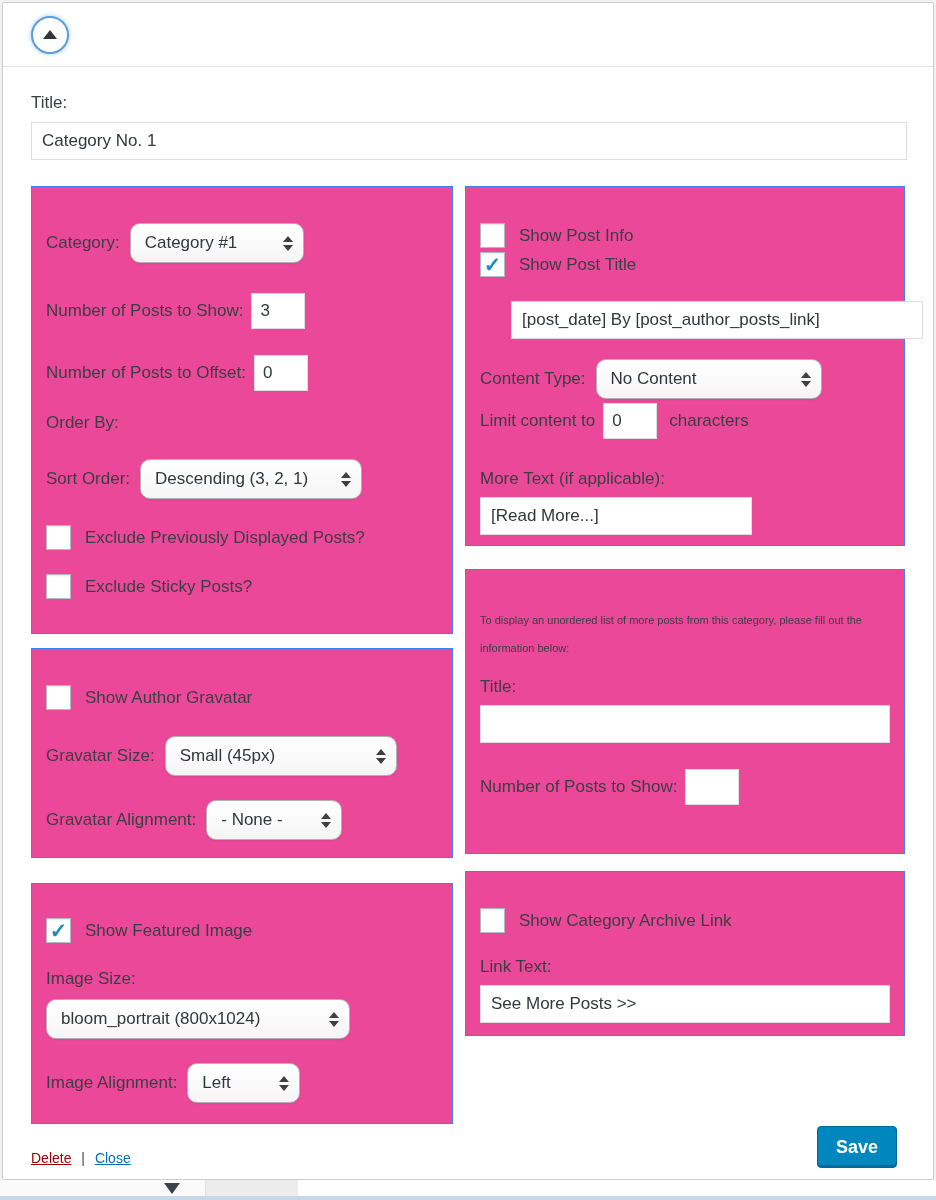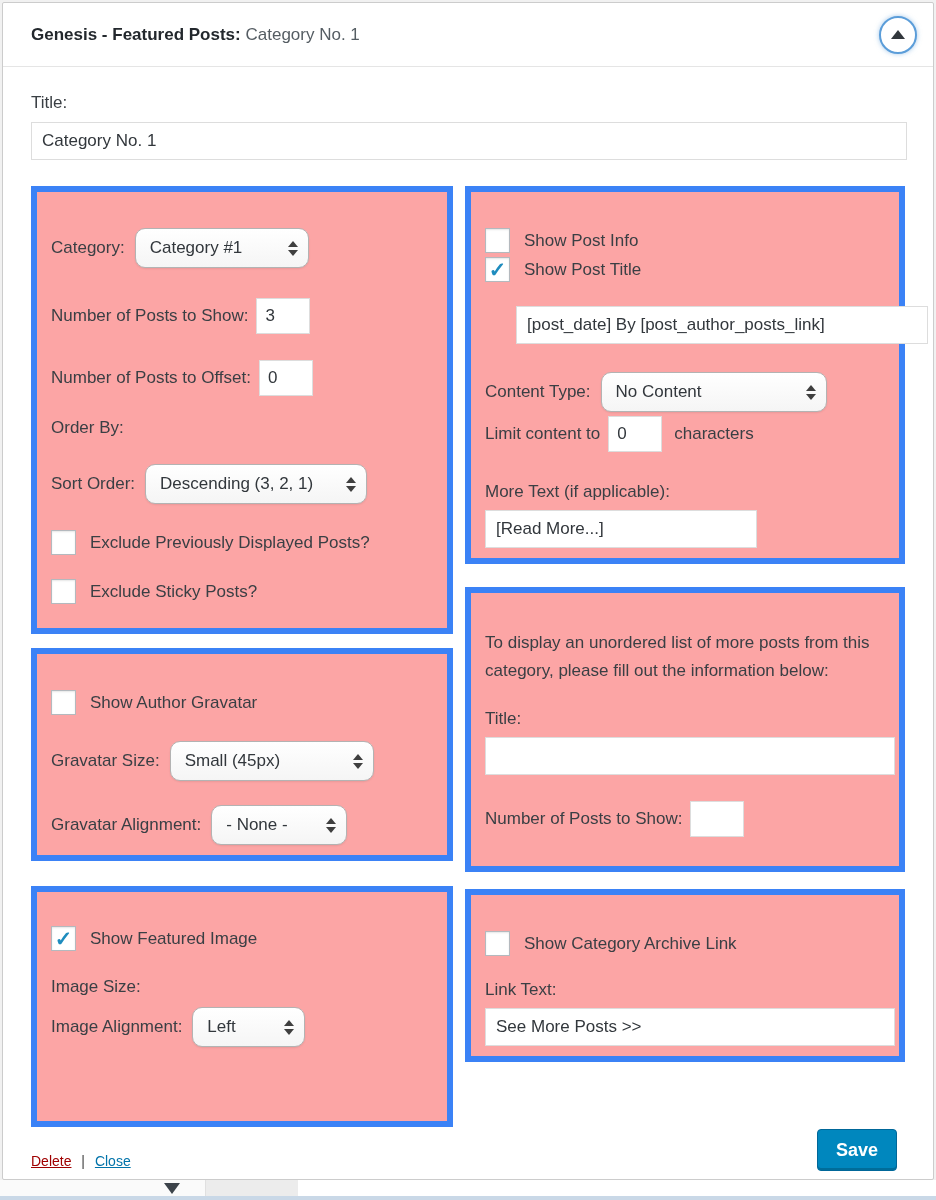--- a/index.html
+++ b/index.html
@@ -33,21 +33,21 @@
   .field-label { font-size:17px; color:#3a3f44; display:block; }
   .title-row .field-label { margin-bottom:9px; }
   input.text-input {
     border:1px solid #ddd; background:#fff; height:38px; font-size:17px;
     font-family:"Liberation Sans", sans-serif; color:#32373c; padding:0 10px; outline:none;
   }
   .title-row input { width:876px; }
   .columns { display:flex; gap:12px; margin-top:26px; }
   .col-left  { width:428px; }
   .col-right { width:440px; }
-  .panel { background:#fca5a5; border:6px solid #3b82f6; padding:36px 14px 10px 14px; }
+  .panel { background:#ec4899; border:1px solid #3b82f6; padding:36px 14px 10px 14px; }
   .p-query   { min-height:448px; margin-bottom:14px; }
   .p-gravatar{ min-height:210px; margin-bottom:25px; }
   .p-image   { min-height:241px; padding-top:34px; }
   .p-content { min-height:355px; margin-bottom:23px; }
   .p-more    { min-height:285px; margin-bottom:17px; }
   .p-archive { min-height:165px; }
   .row { display:flex; align-items:center; }
   .row .field-label { display:inline; }
   
   .select {
@@ -55,44 +55,44 @@
     height:40px; background:linear-gradient(#ffffff,#f5f5f5);
     border:1px solid #b3b3b3; border-radius:10px; padding:0 10px 0 14px;
     font-size:17px; color:#32373c; cursor:pointer;
     box-shadow:0 1px 2px rgba(0,0,0,.08);
   }
   .arrows { display:inline-flex; flex-direction:column; gap:3px; margin-left:12px; }
   .arrows i { display:block; width:0; height:0; border-left:5px solid transparent; border-right:5px solid transparent; }
   .arrows .a-up { border-bottom:6px solid #3f3f3f; }
   .arrows .a-dn { border-top:6px solid #3f3f3f; }
   .sel-category { width:174px; } .sel-orderby { width:194px; } .sel-sort { width:222px; }
-  .sel-gsize { width:204px; }   .sel-galign { width:136px; }
+  .sel-gsize { width:232px; }   .sel-galign { width:136px; }
   .sel-isize { width:304px; }   .sel-ialign { width:113px; }
   .sel-ctype { width:226px; }
   
   .checkbox {
     width:25px; height:25px; flex:0 0 25px; background:#fff;
     border:1px solid #b4b9be; box-shadow:inset 0 1px 2px rgba(0,0,0,.1);
     display:inline-flex; align-items:center; justify-content:center; cursor:pointer;
   }
   .checkbox.checked::after { content:"\2713"; color:#1e8cbe; font-size:21px; font-weight:bold; line-height:1; }
   .check-row .field-label { margin-left:14px; }
   
   input.num-input {
     width:54px; height:36px; border:1px solid #ddd; background:#fff;
     font-size:17px; font-family:"Liberation Sans", sans-serif; color:#32373c;
     padding:0 8px; outline:none;
   }
   
   .mb30 { margin-bottom:30px; } .mb26 { margin-bottom:26px; } .mb24 { margin-bottom:24px; }
-  .mb22 { margin-bottom:22px; } .mb20 { margin-bottom:28px;padding-left:31px; } .mb10 { margin-bottom:10px; }
+  .mb22 { margin-bottom:22px; } .mb20 { margin-bottom:20px;padding-left:31px; } .mb10 { margin-bottom:10px; }
   .mb8 { margin-bottom:8px; }   .mb4 { margin-bottom:4px; }
   .gap10 > .field-label { margin-right:10px; }
   .gap8  > .field-label { margin-right:8px; }
-  .desc { font-size:17px; line-height:28px; color:#3a3f44; margin:0 0 24px 0; }
+  .desc { font-size:11px; line-height:28px; color:#3a3f44; margin:0 0 15px 0; }
   .after-label { margin-left:12px; }
   .full-input { width:410px; }
   .postinfo-input { width:412px; }
   .moretext-input { width:272px; }
   
   .footer { display:flex; align-items:center; justify-content:space-between; margin-top:2px; padding-right:8px; }
   .footer-links { font-size:14px; }
   .footer-links a { text-decoration:underline; cursor:pointer; }
   .link-delete { color:#a00000; }
   .link-close  { color:#0073aa; }
@@ -109,24 +109,20 @@
   .seg2 { width:92px; background:#ececec; }
   .seg3 { flex:1; background:#ffffff; }
   .bottom-line { height:4px; width:936px; background:#c9d8e7; }
 </style>
 </head>
 <body>
 
 <div class="widget-card">
 
   <div class="widget-header">
-    <h3>
-      <span>Genesis - Featured Posts:</span>
-      <span class="suffix">Category No. 1</span>
-    </h3>
     <button class="collapse-btn">
       <span class="tri-up"></span>
     </button>
   </div>
 
   <div class="widget-body">
 
     <div class="title-row">
       <label class="field-label">Title:</label>
       <input class="text-input" value="Category No. 1" style="">
@@ -205,20 +201,29 @@
           </div>
         </div>
 
         <div class="panel p-image">
           <div class="row check-row mb26">
             <span class="checkbox checked"></span>
             <span class="field-label">Show Featured Image</span>
           </div>
           <div class="mb10">
             <span class="field-label">Image Size:</span>
+          </div>
+          <div class="row mb24">
+            <div class="select sel-isize">
+              <span>bloom_portrait (800x1024)</span>
+              <span class="arrows">
+                  <i class="a-up"></i>
+                  <i class="a-dn"></i>
+                </span>
+            </div>
           </div>
           <div class="row gap10">
             <span class="field-label">Image Alignment:</span>
             <div class="select sel-ialign">
               <span>Left</span>
               <span class="arrows">
                   <i class="a-up"></i>
                   <i class="a-dn"></i>
                 </span>
             </div>

